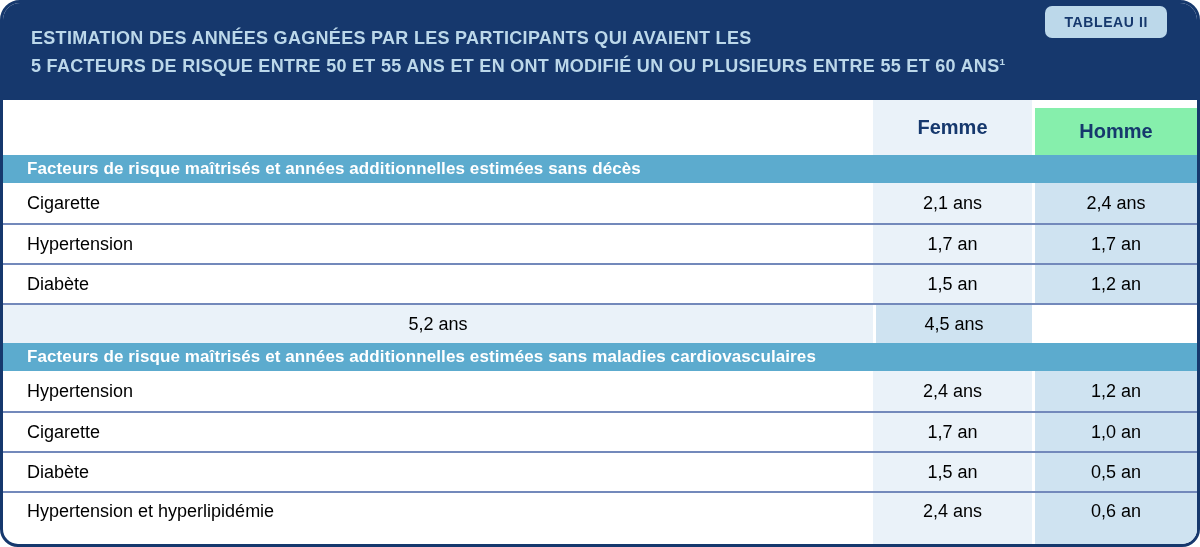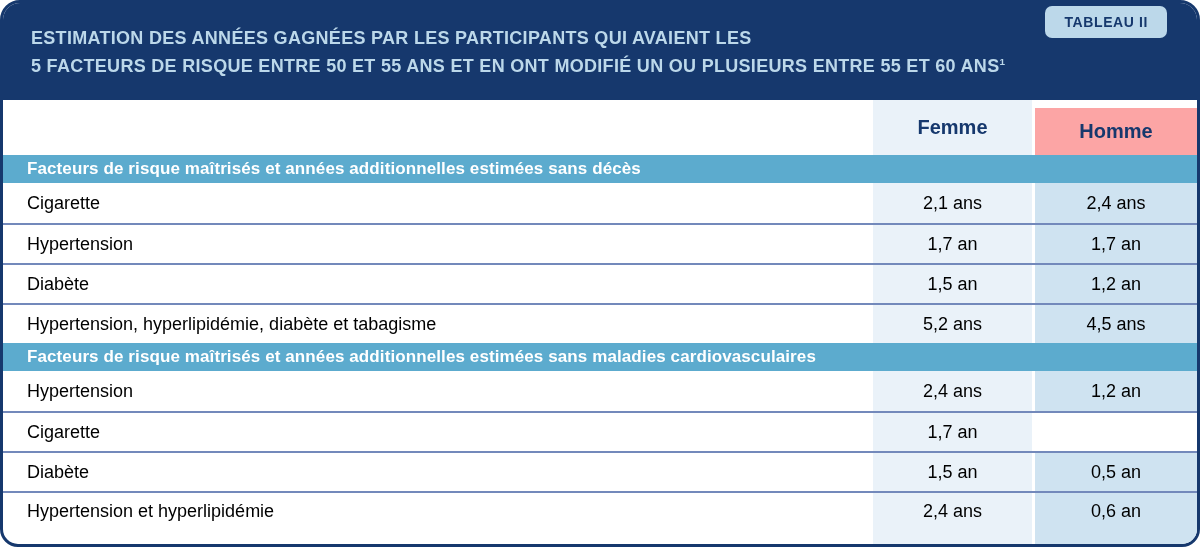--- a/index.html
+++ b/index.html
@@ -67,21 +67,21 @@
   .colhead-cell {
     display: flex;
     align-items: center;
     justify-content: center;
     font-weight: bold;
     font-size: 20px;
     color: #16386D;
   }
 
   .femme-bg { background: #EAF2F9; }
-  .homme-bg { background: #fca5a5; border-left: 3px solid #ffffff; margin-top: 8px; }
+  .homme-bg { background: #86efac; border-left: 3px solid #ffffff; margin-top: 8px; }
 
   .section-band {
     flex: 0 0 28px;
     background: #5CABCE;
     color: #ffffff;
     display: flex;
     align-items: center;
     padding-left: 24px;
     font-weight: bold;
     font-size: 17px;
@@ -136,35 +136,35 @@
         <div class="cell label-cell">Hypertension</div>
         <div class="cell femme-cell">1,7 an</div>
         <div class="cell homme-cell">1,7 an</div>
       </div>
       <div class="grid-row data-row divided">
         <div class="cell label-cell">Diabète</div>
         <div class="cell femme-cell">1,5 an</div>
         <div class="cell homme-cell">1,2 an</div>
       </div>
       <div class="grid-row data-row divided">
-        <div class="cell label-cell">Hypertension, hyperlipidémie, diabète et tabagisme</div>
         <div class="cell femme-cell">5,2 ans</div>
         <div class="cell homme-cell">4,5 ans</div>
       </div>
       <div class="section-band">
         <span>Facteurs de risque maîtrisés et années additionnelles estimées sans maladies cardiovasculaires</span>
       </div>
       <div class="grid-row data-row">
         <div class="cell label-cell">Hypertension</div>
         <div class="cell femme-cell">2,4 ans</div>
         <div class="cell homme-cell">1,2 an</div>
       </div>
       <div class="grid-row data-row divided">
         <div class="cell label-cell">Cigarette</div>
         <div class="cell femme-cell">1,7 an</div>
+        <div class="cell homme-cell">1,0 an</div>
       </div>
       <div class="grid-row data-row divided">
         <div class="cell label-cell">Diabète</div>
         <div class="cell femme-cell">1,5 an</div>
         <div class="cell homme-cell">0,5 an</div>
       </div>
       <div class="grid-row data-row divided last-row">
         <div class="cell label-cell">Hypertension et hyperlipidémie</div>
         <div class="cell femme-cell">2,4 ans</div>
         <div class="cell homme-cell">0,6 an</div>

